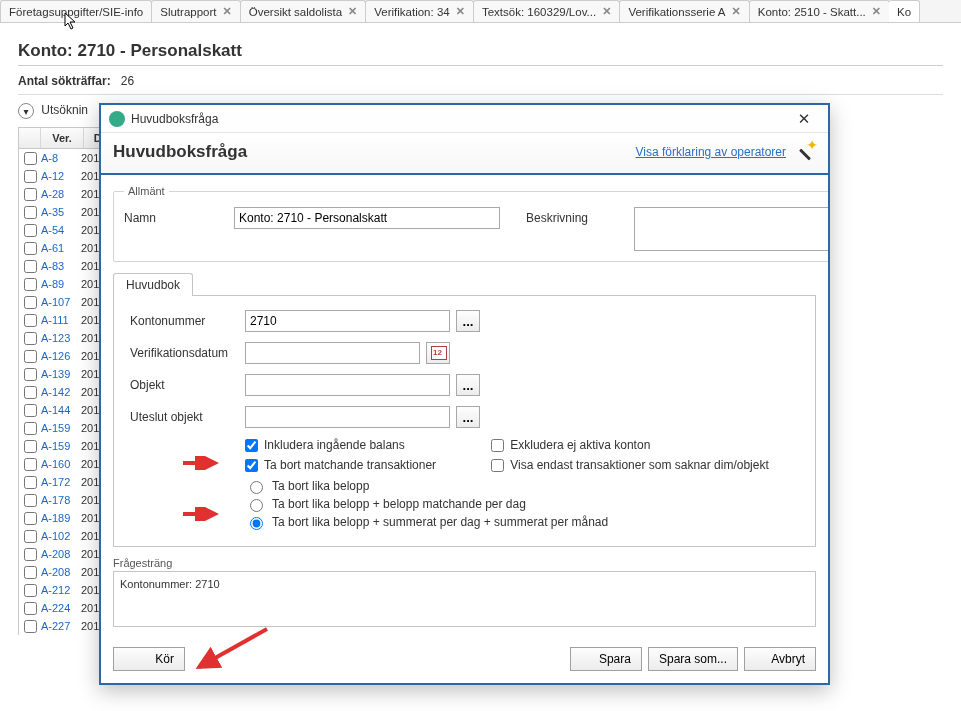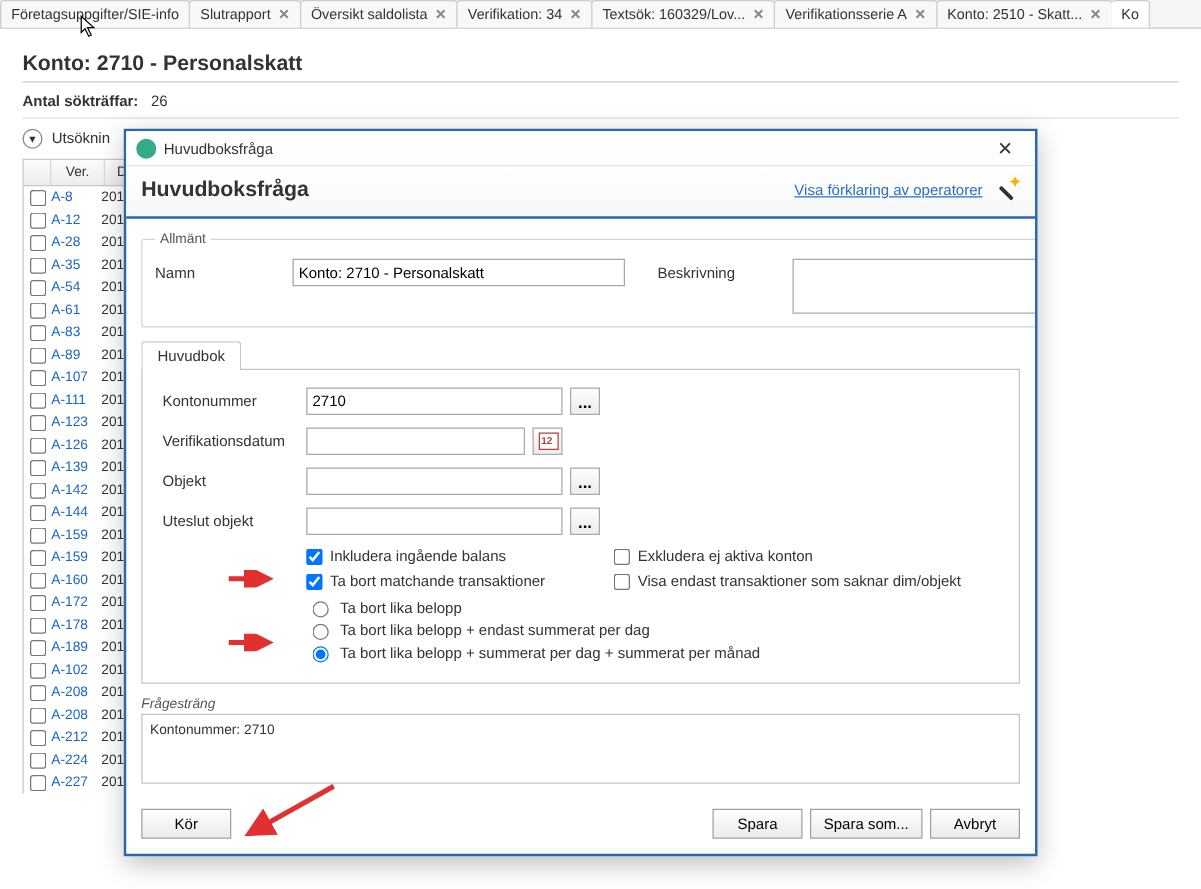--- a/index.html
+++ b/index.html
@@ -240,41 +240,42 @@
   }
   .checkrow { display: flex; align-items: center; margin-bottom: 6px; }
   .checkrow .col { display: flex; align-items: center; gap: 6px; }
   .checkrow .col1 { width: 280px; margin-left: 115px; }
   .checkrow .col2 { width: 350px; }
   .radios { margin-left: 115px; }
   .radios .r { display: flex; align-items: center; gap: 6px; margin-bottom: 2px; }
   .frage-group {
     margin-top: 10px;
   }
-  .frage-group .grp-label { font-size: 11px; color: #555; margin-bottom: 2px; font-style: italic; }
+  .frage-group .grp-label { font-size: 11px; color: #555; margin-bottom: 2px; }
   .frage-box {
     border: 1px solid #c4c4c4;
     height: 56px;
     padding: 6px;
     background: #fff;
     font-size: 11px;
   }
   .dlg-buttons {
     display: flex;
     align-items: center;
     padding: 10px 12px 12px 12px;
   }
   .btn {
     height: 24px;
     min-width: 72px;
     border: 1px solid #a0a0a0;
     background: linear-gradient(#fdfdfd,#ececec);
     font-size: 12px;
     padding: 0 10px;
     cursor: pointer;
+    text-align: right;
   }
   .right-btns { margin-left: auto; display: flex; gap: 6px; }
   
   .arrow {
     position: absolute;
     pointer-events: none;
   }
   .arrow svg { display: block; }
   .cursor-arrow {
     position: absolute;
@@ -328,21 +329,21 @@
 <div class="main">
   <div class="title">Konto: 2710 - Personalskatt</div>
   <div class="count-row">
     <b>Antal sökträffar:</b>
     &nbsp;&nbsp;<span>26</span>
   </div>
   <div class="utsok-row">
     <span class="circle-btn">▾</span>
     <span>Utsöknin</span>
   </div>
-  <div class="grid-header" style="width:95px;">
+  <div class="grid-header" style="width:95px;font-weight:bold;">
     <div class="hcell" style="width:22px;"></div>
     <div class="hcell" style="width:44px;">Ver.</div>
     <div class="hcell" style="width:28px;">D</div>
   </div>
   <div class="grid-body" id="gridbody" style="width:95px;">
       <div class="grow">
         <span class="chk"><input type="checkbox" style=""></span>
         <span class="ver">A-8</span>
         <span class="dat">201</span>
       </div>
@@ -549,21 +550,21 @@
             <span>Visa endast transaktioner som saknar dim/objekt</span>
           </div>
       </div>
       <div class="radios">
         <div class="r">
             <input type="radio" name="rg" style="">
             <span>Ta bort lika belopp</span>
           </div>
         <div class="r">
             <input type="radio" name="rg" style="">
-            <span>Ta bort lika belopp + endast summerat per dag</span>
+            <span>Ta bort lika belopp + belopp matchande per dag</span>
           </div>
         <div class="r">
             <input type="radio" name="rg" checked="" style="">
             <span>Ta bort lika belopp + summerat per dag + summerat per månad</span>
           </div>
       </div>
     </div>
 
     <div class="frage-group">
       <div class="grp-label">Frågesträng</div>

